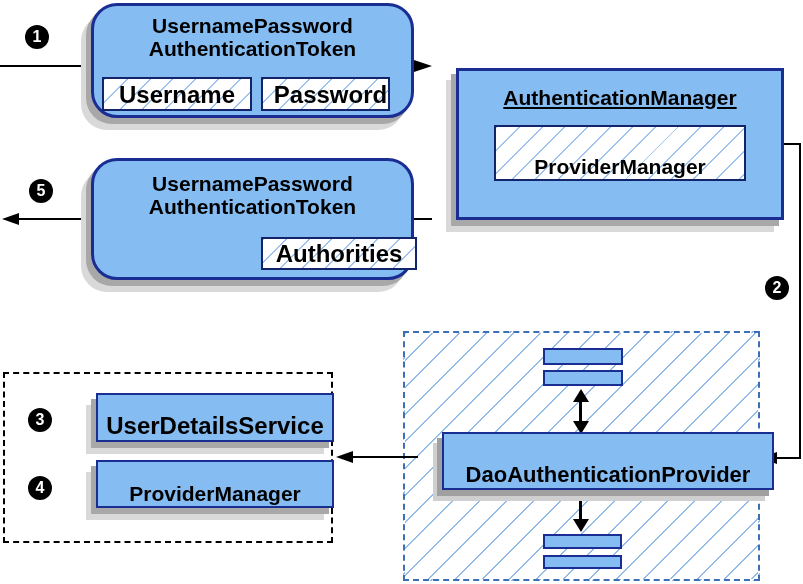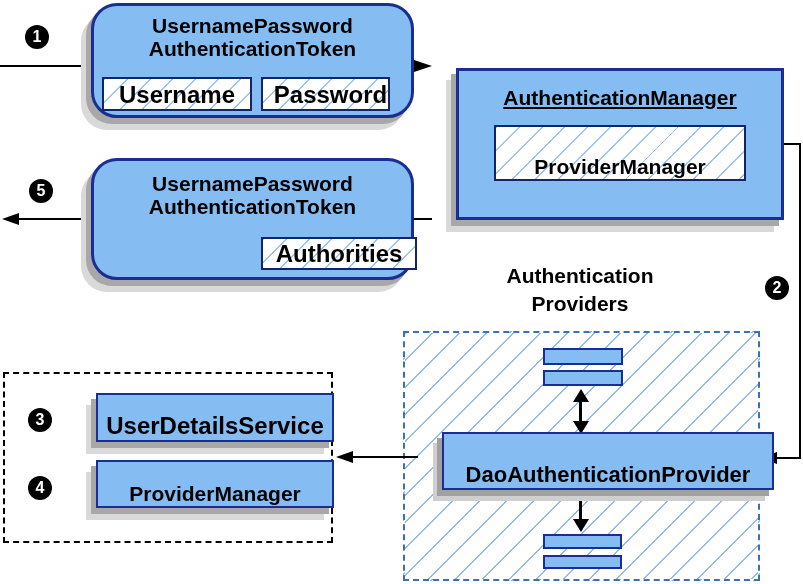--- a/index.html
+++ b/index.html
@@ -93,24 +93,20 @@
     </div>
   </div>
 
   <div class="node" style="left:432px;top:68px;width:328px;height:152px;border-width:3px;text-decoration:underline;">
     <div class="node-title" style="padding-top:15px;">AuthenticationManager</div>
     <div class="hatch-box center" style="left:35px;top:54px;width:252px;height:56px;border-width:2px;font-size:21px;">
       <span>ProviderManager</span>
     </div>
   </div>
 
-  <div class="group-label" style="left:440px;top:262px;width:280px;">
-    <div>Authentication</div>
-    <div>Providers</div>
-  </div>
 
   <div class="providers-region" style="left:403px;top:331px;width:357px;height:250px;"></div>
 
   <div class="bar" style="left:543px;top:348px;width:80px;height:17px;"></div>
   <div class="bar" style="left:543px;top:370px;width:80px;height:16px;"></div>
 
   <div class="varrow" style="left:572px;top:389px;height:45px;">
     <div class="va-head-up"></div>
     <div class="va-shaft"></div>
     <div class="va-head-down"></div>

